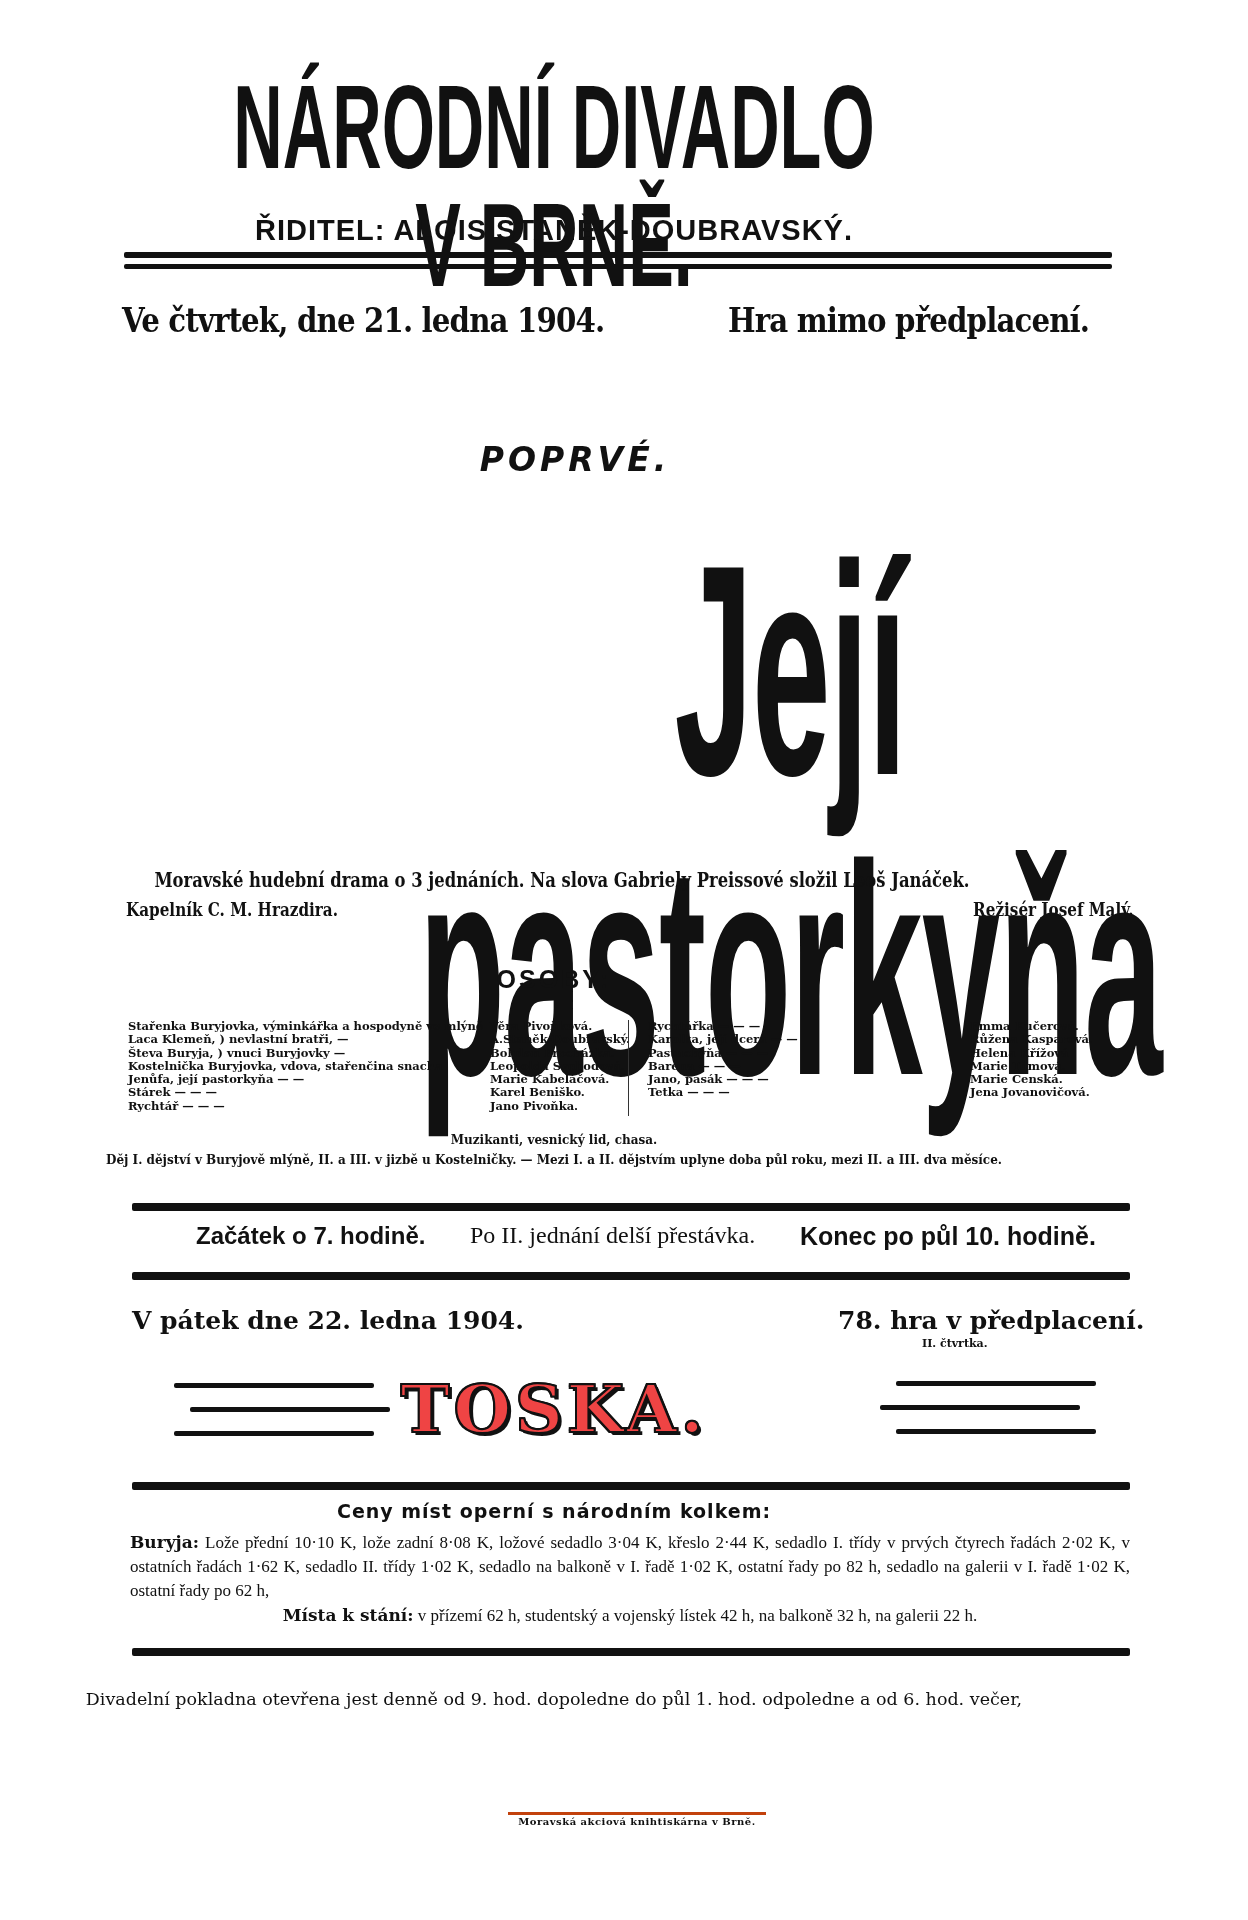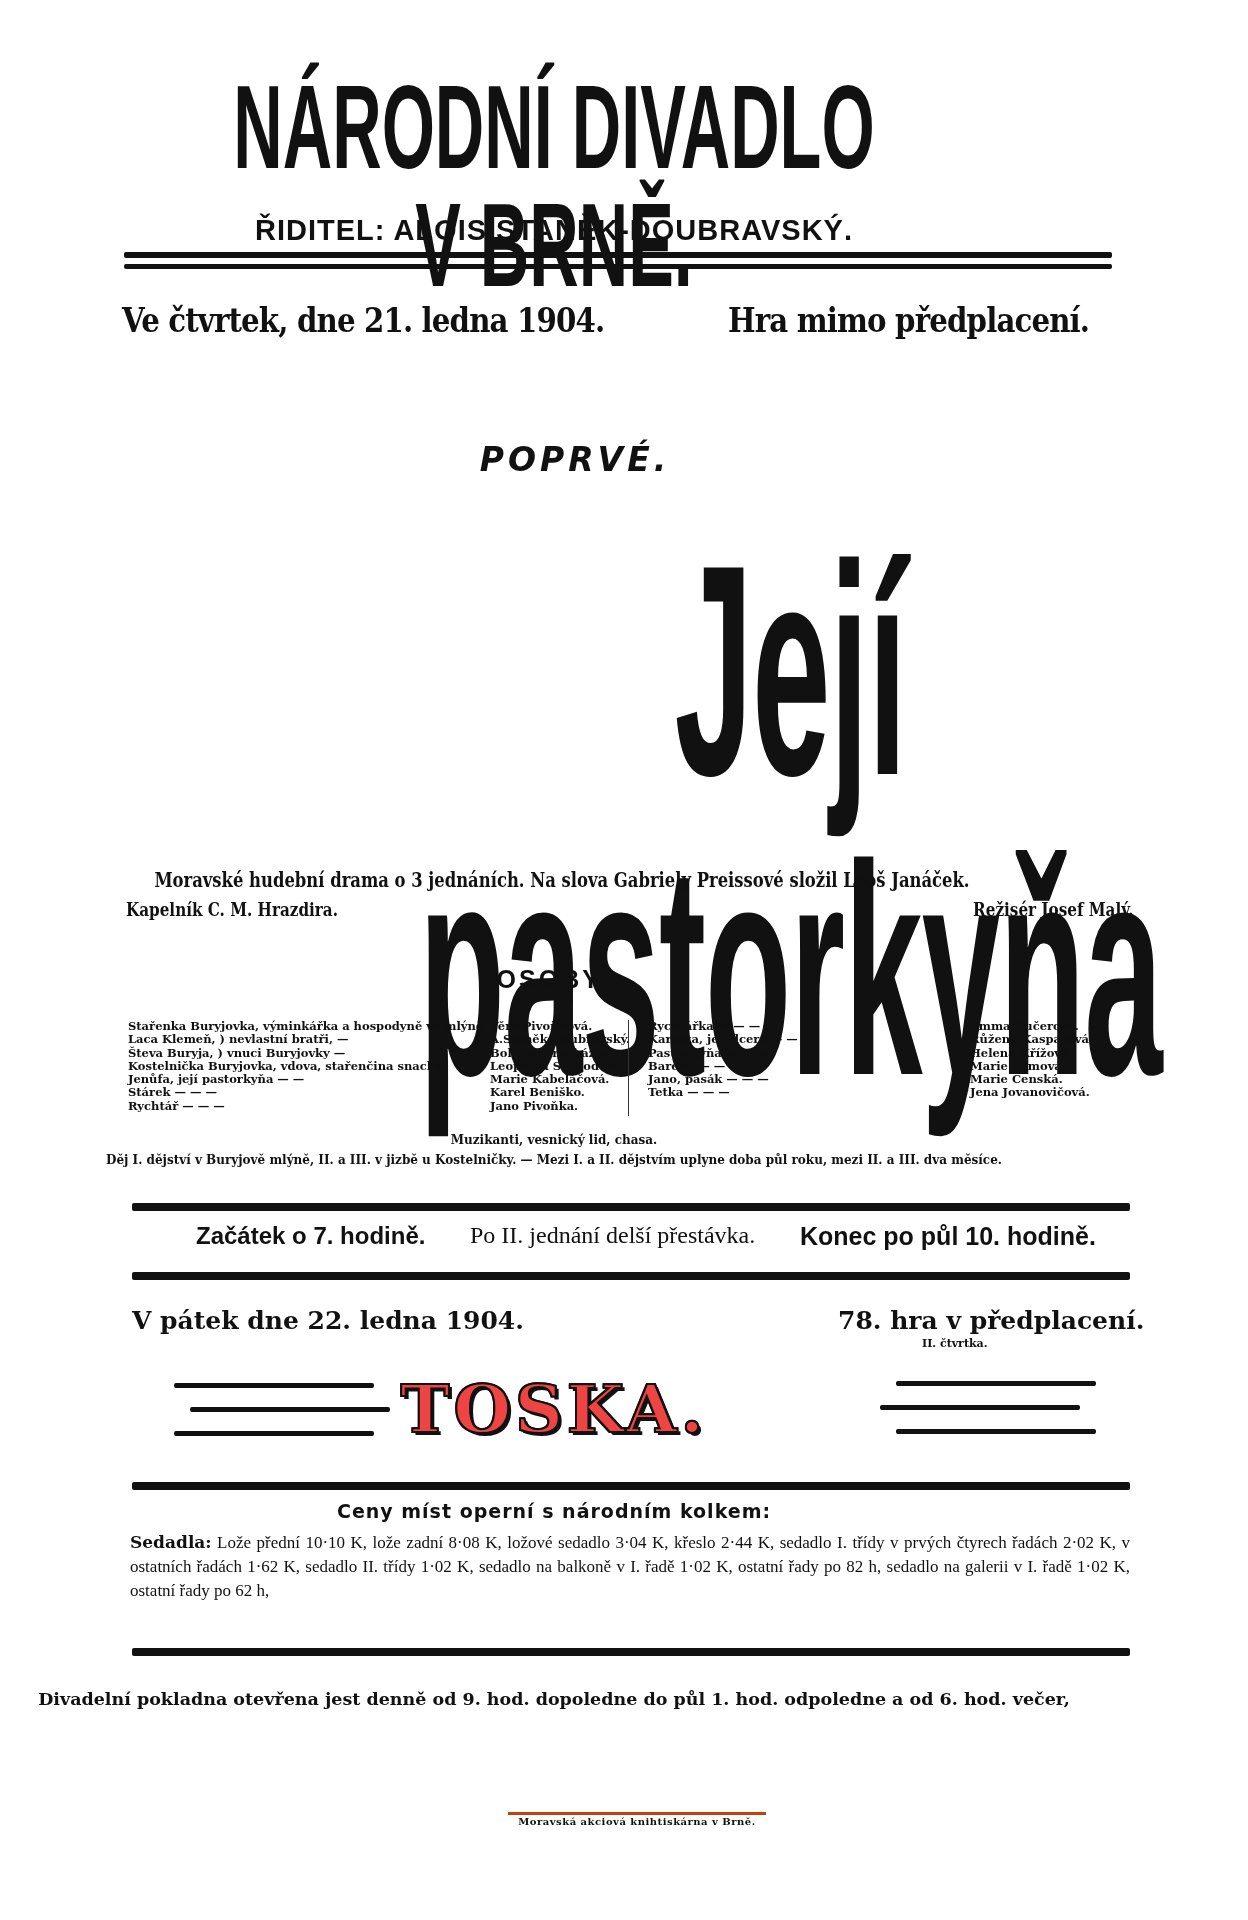--- a/index.html
+++ b/index.html
@@ -26,21 +26,21 @@
     .cast-sep { position: absolute; width: 1px; background: #333; }
     .muzik { top: 1133px; font-size: 12px; font-weight: bold; font-family: "DejaVu Serif", serif; }
     .dej { top: 1153px; font-size: 12px; font-weight: bold; font-family: "DejaVu Serif", serif; }
     .times { top: 1222px; font-size: 24px; }
     .next-date { top: 1306px; font-family: "DejaVu Serif", serif; font-weight: bold; font-size: 25px; }
     .tosca { top: 1370px; font-size: 66px; font-family: "DejaVu Serif", serif; font-weight: bold; letter-spacing: 4px; color: #111; -webkit-text-stroke: 2px #111; }
     .tosca span { color: #ef4444; text-shadow: 3px 3px 0 #111, -1px -1px 0 #111, 1px -1px 0 #111, -1px 1px 0 #111; }
     .prices-title { top: 1500px; font-family: "DejaVu Sans", sans-serif; font-weight: bold; font-size: 19px; letter-spacing: 1px; }
     .prices { top: 1530px; left: 130px; width: 1000px; font-size: 17px; line-height: 24px; text-align: justify; }
     .prices b { font-family: "DejaVu Serif", serif; }
-    .box { top: 1685px; font-family: "DejaVu Serif", serif; font-weight: bold; font-size: 17.5px; line-height: 28px; }
+    .box { top: 1685px; font-family: "DejaVu Serif", serif; font-weight: normal; font-size: 17.5px; line-height: 28px; }
     .printer { top: 1812px; left: 508px; width: 258px; font-size: 10px; font-weight: bold; font-family: "DejaVu Serif", serif; border-top: 3px solid #c2410c; text-align: center; letter-spacing: 0.5px; padding-top: 1px; }
   </style>
 </head>
 <body>
 
 <div class="abs center theatre-name">
   <span class="condensed">NÁRODNÍ DIVADLO V BRNĚ.</span>
 </div>
 <div class="abs center director">ŘIDITEL: ALOIS STANĚK-DOUBRAVSKÝ.</div>
 <div class="rule" style="left:124px; top:252px; width:988px; height:6px;"></div>
@@ -153,22 +153,26 @@
 <div class="abs center tosca">
   <span>TOSKA.</span>
 </div>
 <div class="rule" style="left:896px; top:1381px; width:200px; height:5px;"></div>
 <div class="rule" style="left:880px; top:1405px; width:200px; height:5px;"></div>
 <div class="rule" style="left:896px; top:1429px; width:200px; height:5px;"></div>
 
 <div class="rule" style="left:132px; top:1482px; width:998px; height:8px;"></div>
 <div class="abs center prices-title">Ceny míst operní s národním kolkem:</div>
 <div class="abs prices">
-  <b>Sedadla:</b>
+  <b>Buryja:</b>
   <span>Lože přední 10·10 K, lože zadní 8·08 K, ložové sedadlo 3·04 K, křeslo 2·44 K, sedadlo I. třídy v prvých čtyrech řadách 2·02 K, v ostatních řadách 1·62 K, sedadlo II. třídy 1·02 K, sedadlo na balkoně v I. řadě 1·02 K, ostatní řady po 82 h, sedadlo na galerii v I. řadě 1·02 K, ostatní řady po 62 h,</span>
+  <div style="text-align:center;">
+    <b>Místa k stání:</b>
+    <span>v přízemí 62 h, studentský a vojenský lístek 42 h, na balkoně 32 h, na galerii 22 h.</span>
+  </div>
 </div>
 <div class="rule" style="left:132px; top:1648px; width:998px; height:8px;"></div>
 
 <div class="abs center box">
   <div>Divadelní pokladna otevřena jest denně od 9. hod. dopoledne do půl 1. hod. odpoledne a od 6. hod. večer,</div>
 </div>
 
 <div class="abs printer">Moravská akciová knihtiskárna v Brně.</div>
 
 </body></html>

